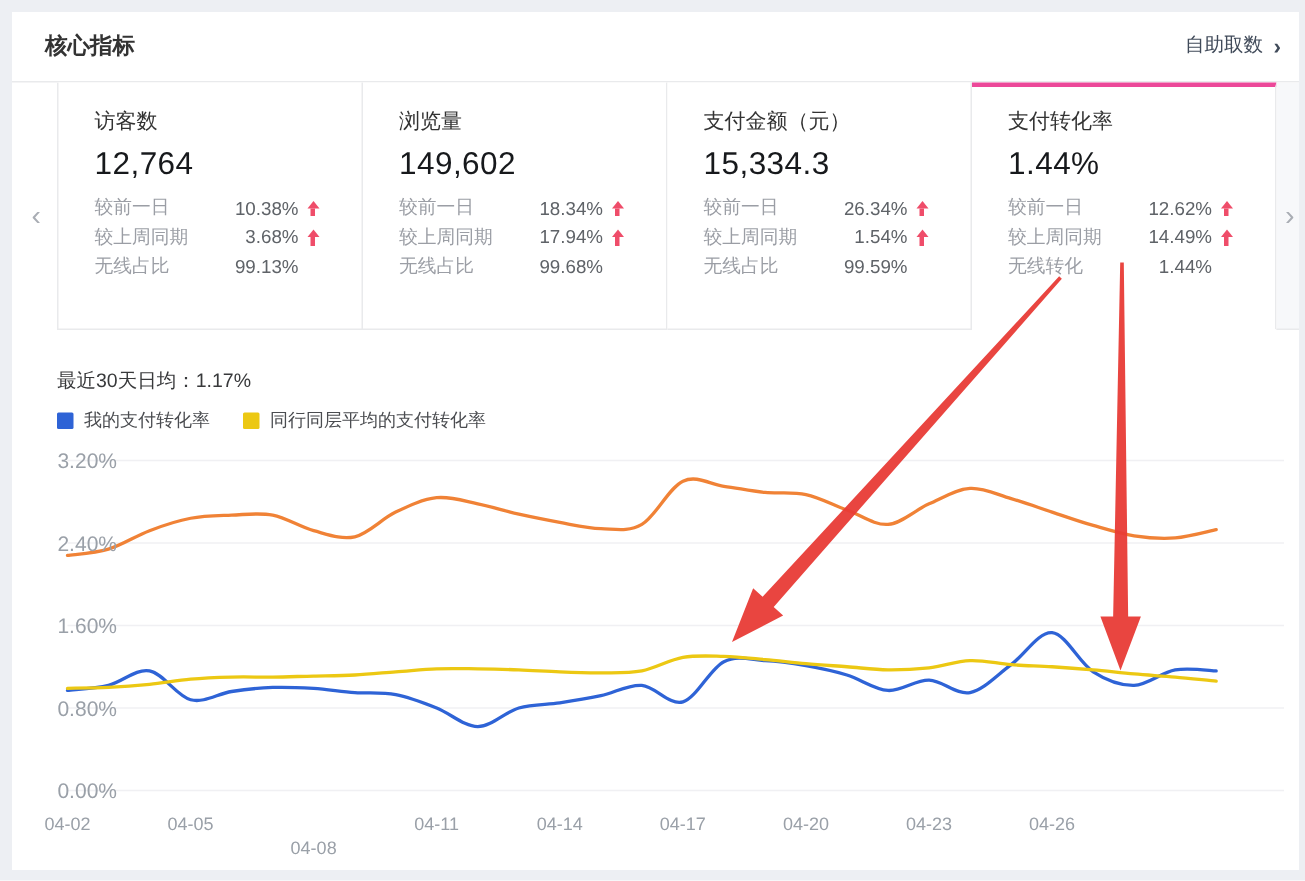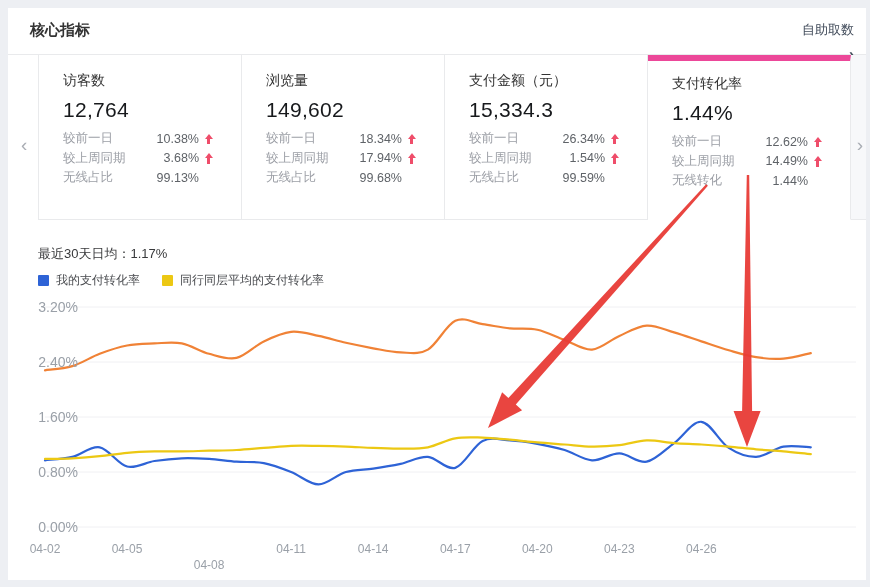--- a/index.html
+++ b/index.html
@@ -4,31 +4,31 @@
 <style>
   * { margin:0; padding:0; box-sizing:border-box; }
   html,body { width:870px; height:587px; }
   body { background:#edeff3; font-family:"Liberation Sans","DejaVu Sans",sans-serif; position:relative; overflow:hidden; }
   .page { position:relative; width:870px; height:587px;padding-left:24px; }
   .panel { position:absolute; left:8px; top:8px; width:858px; height:572px; background:#fff; }
 
   
   .hdr { position:relative; height:47px; border-bottom:1px solid #e9eaec; }
   .hdr-title { position:absolute; left:22px; top:13px; font-size:15px; font-weight:bold; color:#333; }
-  .hdr-link { position:absolute; right:12px; top:13px; display:flex; align-items:flex-end; gap:7px; cursor:pointer;flex-direction:column; }
+  .hdr-link { position:absolute; right:12px; top:13px; display:flex; align-items:flex-end; gap:7px; cursor:pointer; }
   .hdr-link-label { font-size:13px; color:#414b5a; }
   .hdr-link-chevron { font-size:15px; font-weight:bold; color:#414b5a; line-height:1; }
 
   
   .cards-row { position:absolute; left:0; top:47px; width:858px; height:165px; }
   .cards { position:absolute; left:30px; top:0; width:813px; height:165px; display:flex; }
   .filler { position:absolute; left:843px; right:0; top:0; bottom:0; background:#f7f8fa; border-bottom:1px solid #e9eaec; }
   .card { flex:1 1 0; background:#fff; border-right:1px solid #e9eaec; border-bottom:1px solid #e9eaec; padding:17px 26px 0 24px; cursor:pointer; position:relative; }
   .card:first-child { border-left:1px solid #e9eaec; }
-  .card.selected { border-top:6px solid #ec4899; border-bottom:1px solid #fff; padding-top:14px; }
+  .card.selected { border-top:3px solid #ec4899; border-bottom:1px solid #fff; padding-top:14px; }
   .card-title { font-size:14px; color:#333; }
   .card-value { margin-top:7px; font-size:21px; line-height:26px; color:#17191c; letter-spacing:0.3px; }
   .card-rows { margin-top:6px; }
   .stat-row { display:flex; align-items:center; height:19.5px; font-size:12.5px; }
   .stat-label { color:#9b9ea5; }
   .stat-value { margin-left:auto; color:#5f6368; }
   .trend-up { display:inline-flex; flex-direction:column; align-items:center; width:13px; margin-left:3px; }
   .trend-up .tri { width:0; height:0; border-left:4.5px solid transparent; border-right:4.5px solid transparent; border-bottom:5.5px solid #ef4d6a; }
   .trend-up .stem { width:3px; height:5.5px; background:#ef4d6a; }
   .trend-up.hidden { visibility:hidden; }

